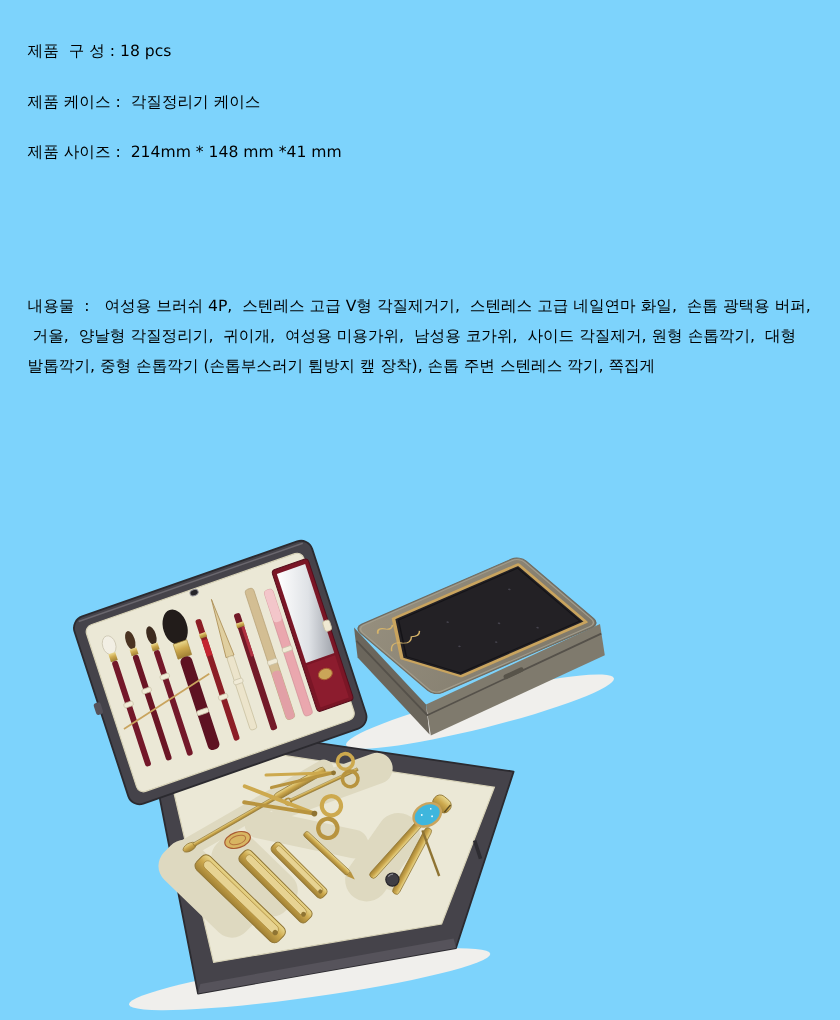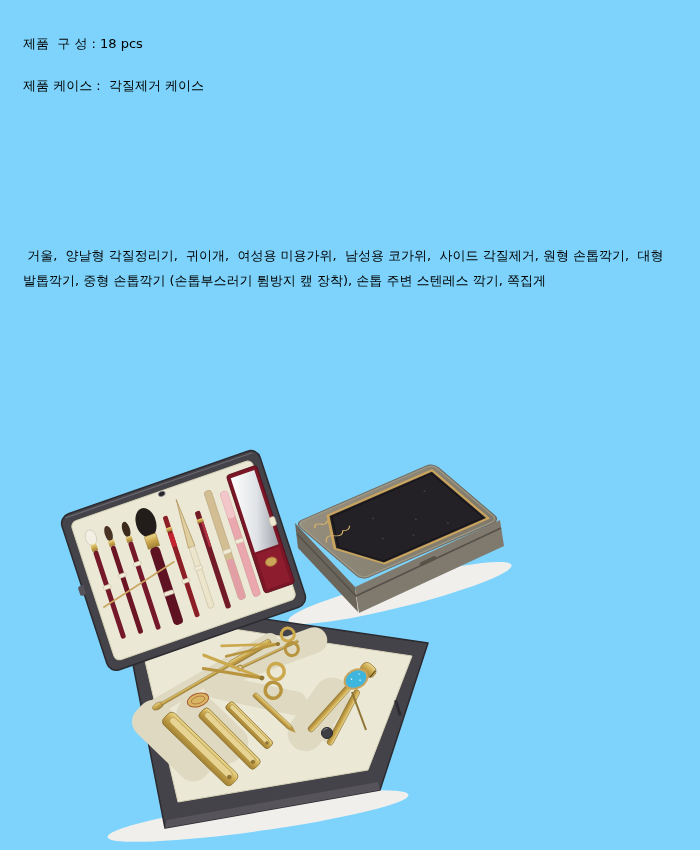--- a/index.html
+++ b/index.html
@@ -12,24 +12,26 @@
   .photo{position:absolute;left:0;top:430px;width:700px;height:420px;}
   svg{display:block;}
 </style>
 </head>
 <body>
 
 <div class="page">
 
   <div class="specs">
     <div class="line">제품  구 성 : 18 pcs</div>
-    <div class="line">제품 케이스 :  각질제거 케이스</div>
+    <div class="line">제품 케이스 :  각질정리기 케이스</div>
+    <div class="line">제품 사이즈 :  214mm * 148 mm *41 mm</div>
   </div>
 
   <div class="contents">
+    <div class="line">내용물  :   여성용 브러쉬 4P,  스텐레스 고급 V형 각질제거기,  스텐레스 고급 네일연마 화일,  손톱 광택용 버퍼,</div>
     <div class="line"> 거울,  양날형 각질정리기,  귀이개,  여성용 미용가위,  남성용 코가위,  사이드 각질제거, 원형 손톱깍기,  대형</div>
     <div class="line">발톱깍기, 중형 손톱깍기 (손톱부스러기 튐방지 캪 장착), 손톱 주변 스텐레스 깍기, 쪽집게</div>
   </div>
 
   <div class="photo">
   <svg width="700" height="420" viewBox="0 0 700 420">
     <defs>
       <linearGradient id="goldG" x1="0" y1="0" x2="0" y2="1">
         <stop offset="0" stop-color="#ead98f"></stop>
             <stop offset="0.45" stop-color="#cda94e"></stop>

